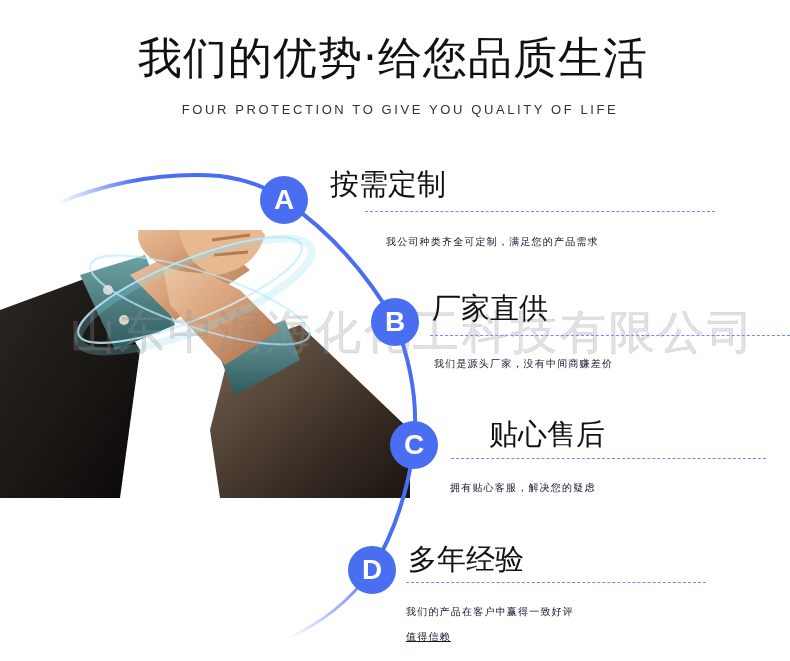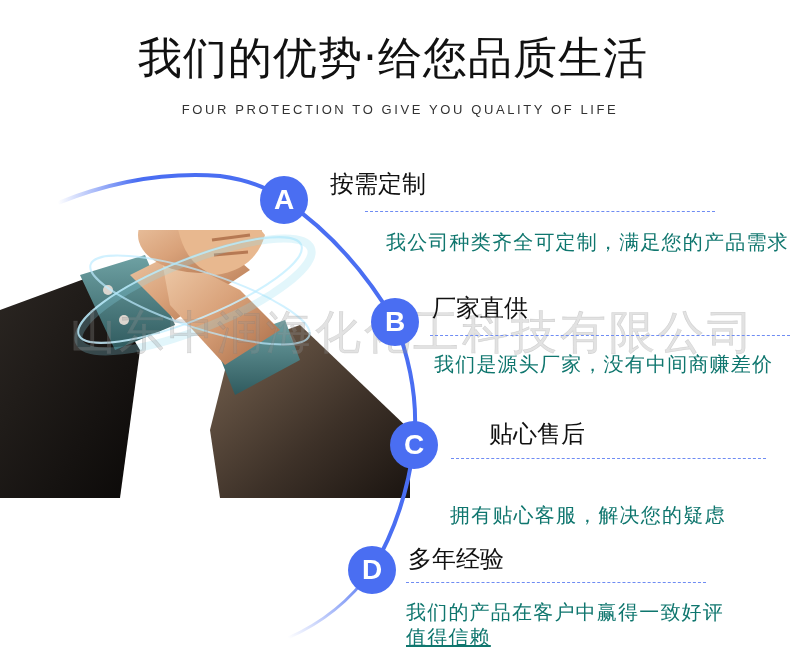--- a/index.html
+++ b/index.html
@@ -28,27 +28,27 @@
       -webkit-text-stroke: 0.5px rgba(120,120,120,0.25);
     }
 
     .badge {
       position: absolute; width: 48px; height: 48px; border-radius: 50%;
       background: #4a6ef2; color: #fff; font-family: "Liberation Sans", sans-serif;
       font-weight: 700; font-size: 28px; line-height: 48px; text-align: center;
     }
 
     .item-title {
-      position: absolute; font-size: 24px; color: #111; white-space: nowrap; line-height: 36px;
+      position: absolute; font-size: 29px; color: #111; white-space: nowrap; line-height: 36px;
     }
     .dash {
       position: absolute; height: 0; border-top: 1.6px dashed #6f8cf3;
     }
     .item-desc {
-      position: absolute; font-size: 20px; color: #0f766e; white-space: nowrap; line-height: 26px; letter-spacing: 1.2px;
+      position: absolute; font-size: 10px; color: #0f172a; white-space: nowrap; line-height: 26px; letter-spacing: 1.2px;
     }
   </style>
 </head>
 <body>
 
 <h1 class="title">我们的优势·给您品质生活</h1>
 <div class="subtitle">FOUR PROTECTION TO GIVE YOU QUALITY OF LIFE</div>
 
 <div class="photo">
   <svg width="410" height="268" viewBox="0 0 410 268">
@@ -120,19 +120,19 @@
 <div class="item-desc" style="left:386px; top:229px;">我公司种类齐全可定制，满足您的产品需求</div>
 
 <div class="badge" style="left:371px; top:298px;">B</div>
 <div class="item-title" style="left:432px; top:290px;">厂家直供</div>
 <div class="dash" style="left:430px; top:335px; width:360px;"></div>
 <div class="item-desc" style="left:434px; top:351px;text-align:right;">我们是源头厂家，没有中间商赚差价</div>
 
 <div class="badge" style="left:390px; top:421px;">C</div>
 <div class="item-title" style="left:451px; top:416px;margin-left:38px;">贴心售后</div>
 <div class="dash" style="left:451px; top:458px; width:315px;"></div>
-<div class="item-desc" style="left:450px; top:502px;">拥有贴心客服，解决您的疑虑</div>
+<div class="item-desc" style="left:450px; top:475px;">拥有贴心客服，解决您的疑虑</div>
 
 <div class="badge" style="left:348px; top:546px;">D</div>
 <div class="item-title" style="left:408px; top:541px;">多年经验</div>
 <div class="dash" style="left:406px; top:582px; width:300px;"></div>
 <div class="item-desc" style="left:406px; top:599px;">我们的产品在客户中赢得一致好评</div>
 <div class="item-desc" style="left:406px; top:624px;text-decoration:underline;">值得信赖</div>
 
 </body></html>

